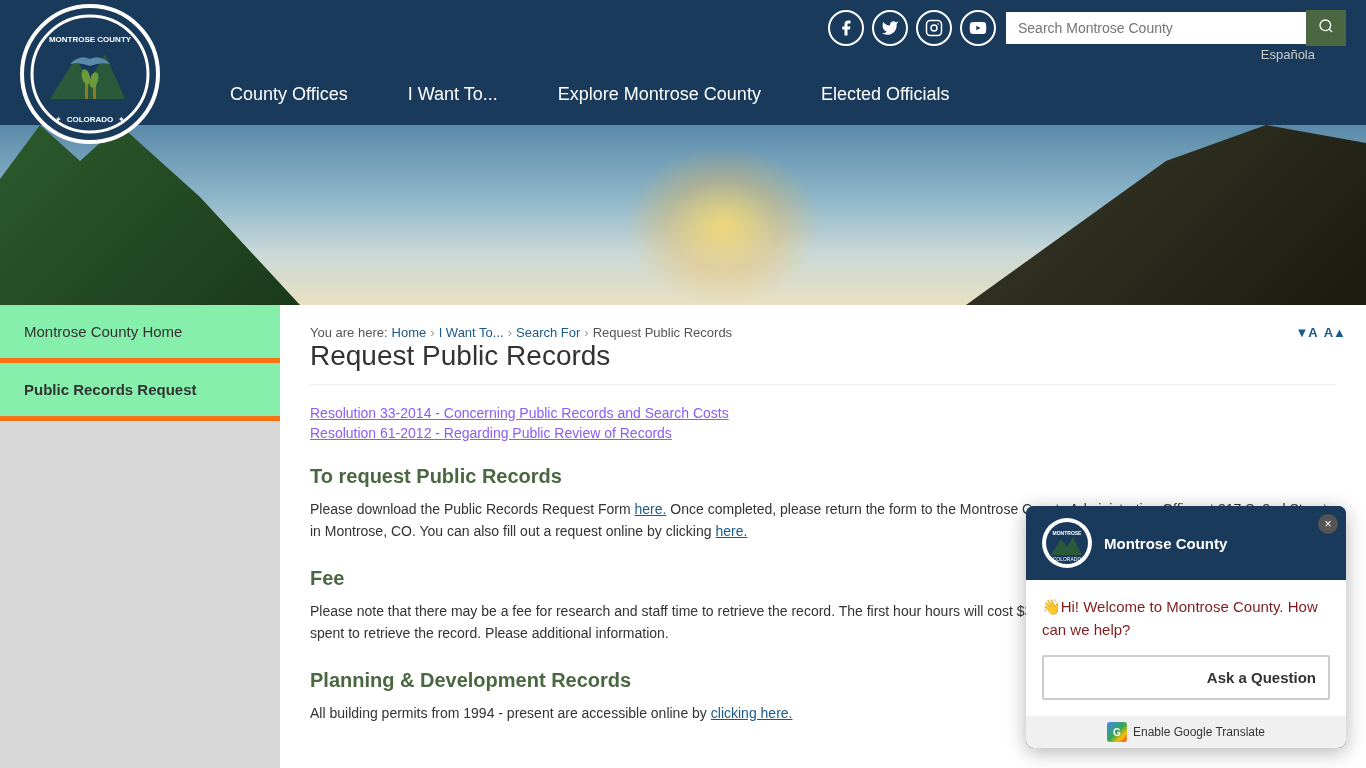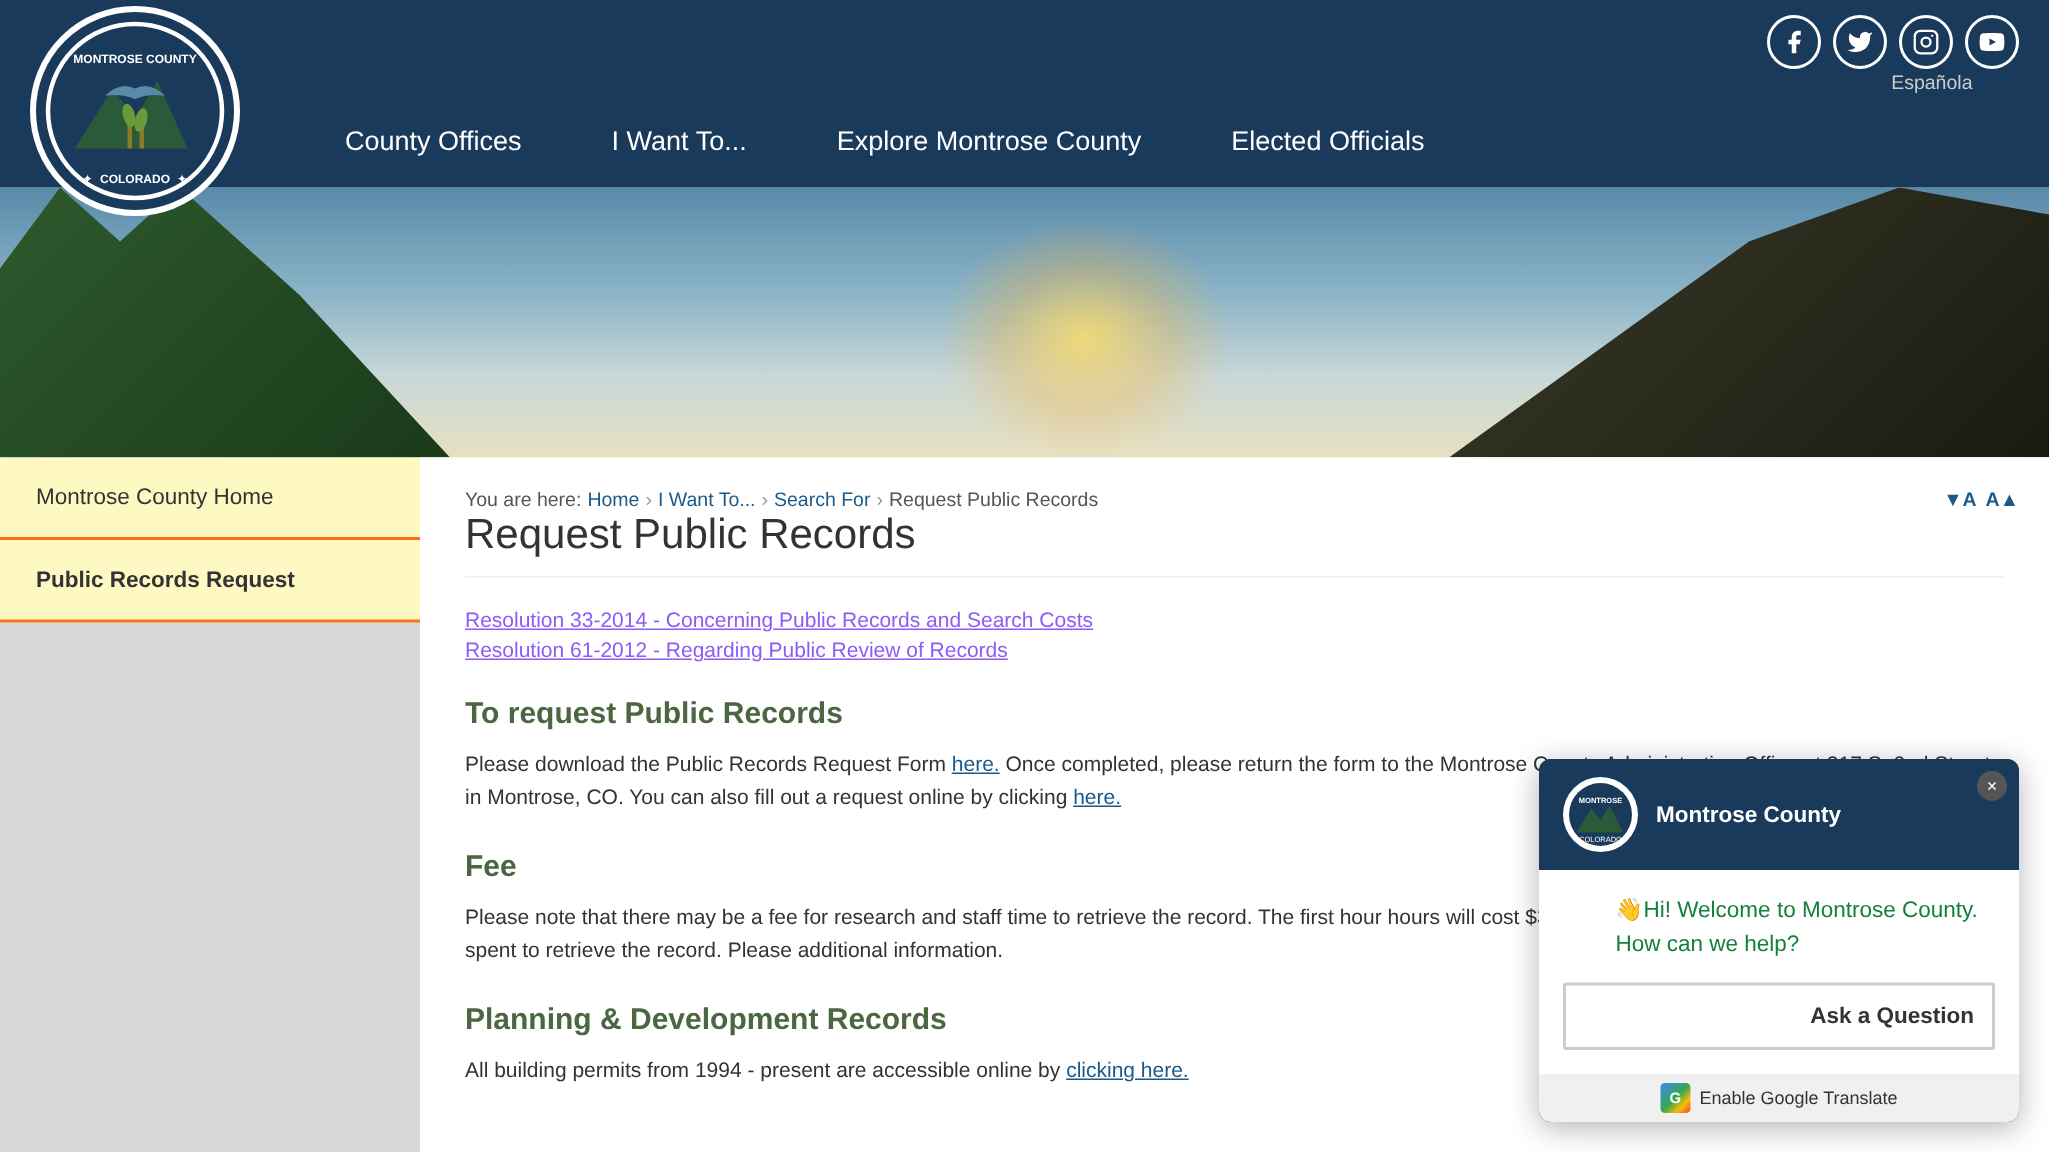--- a/index.html
+++ b/index.html
@@ -155,22 +155,22 @@
       width: 280px;
       min-width: 280px;
       background: #d8d8d8;
       padding: 0;
     }
     .sidebar-item {
       padding: 18px 24px;
       font-size: 15px;
       color: #333;
       cursor: pointer;
-      border-bottom: 2px solid #f97316;
-      background: #fef9c3;
+      border-bottom: 5px solid #f97316;
+      background: #86efac;
     }
     .sidebar-item.active {
       font-weight: bold;
     }
 
     
     .content {
       flex: 1;
       background: #fff;
       padding: 20px 30px 40px 30px;
@@ -306,24 +306,23 @@
       justify-content: center;
       font-size: 12px;
       cursor: pointer;
     }
     .chat-body {
       background: #fff;
       padding: 16px;
     }
     .chat-message {
       font-size: 15px;
-      color: #15803d;
+      color: #7f1d1d;
       margin-bottom: 14px;
       line-height: 1.5;
-      margin-left: 35px;
     }
     .chat-cta-button {
       width: 100%;
       padding: 12px;
       background: #fff;
       border: 2px solid #ccc;
       font-size: 15px;
       font-weight: bold;
       color: #333;
       cursor: pointer;
@@ -377,20 +376,29 @@
             <circle cx="17.5" cy="6.5" r="1" fill="white" stroke="none"></circle>
           </svg>
       </div>
       <div class="social-icon">
         <svg width="18" height="18" viewBox="0 0 24 24" fill="white">
             <path d="M22.54 6.42a2.78 2.78 0 00-1.95-1.96C18.88 4 12 4 12 4s-6.88 0-8.59.46a2.78 2.78 0 00-1.95 1.96A29 29 0 001 12a29 29 0 00.46 5.58A2.78 2.78 0 003.41 19.54C5.12 20 12 20 12 20s6.88 0 8.59-.46a2.78 2.78 0 001.95-1.96A29 29 0 0023 12a29 29 0 00-.46-5.58z"></path>
             <polygon points="9.75 15.02 15.5 12 9.75 8.98 9.75 15.02" fill="#1a3a5c"></polygon>
           </svg>
       </div>
     </div>
+    <div class="search-bar">
+      <input type="text" placeholder="Search Montrose County" style="">
+      <button>
+        <svg width="16" height="16" viewBox="0 0 24 24" fill="white">
+            <circle cx="11" cy="11" r="8" stroke="white" stroke-width="2" fill="none"></circle>
+            <line x1="21" y1="21" x2="16.65" y2="16.65" stroke="white" stroke-width="2"></line>
+          </svg>
+      </button>
+    </div>
   </div>
   <div style="text-align:right; padding-right:31px; padding-bottom:2px;">
     <span class="espanola">Española</span>
   </div>
   <div class="header-bottom">
     <div class="logo-area">
       <div class="logo-circle">
         <svg viewBox="0 0 120 120" xmlns="http://www.w3.org/2000/svg">
           <circle cx="60" cy="60" r="58" fill="#1a3a5c" stroke="#fff" stroke-width="3"></circle>
           <text x="60" y="28" text-anchor="middle" fill="#fff" font-size="8" font-weight="bold" font-family="Arial">MONTROSE COUNTY</text>

